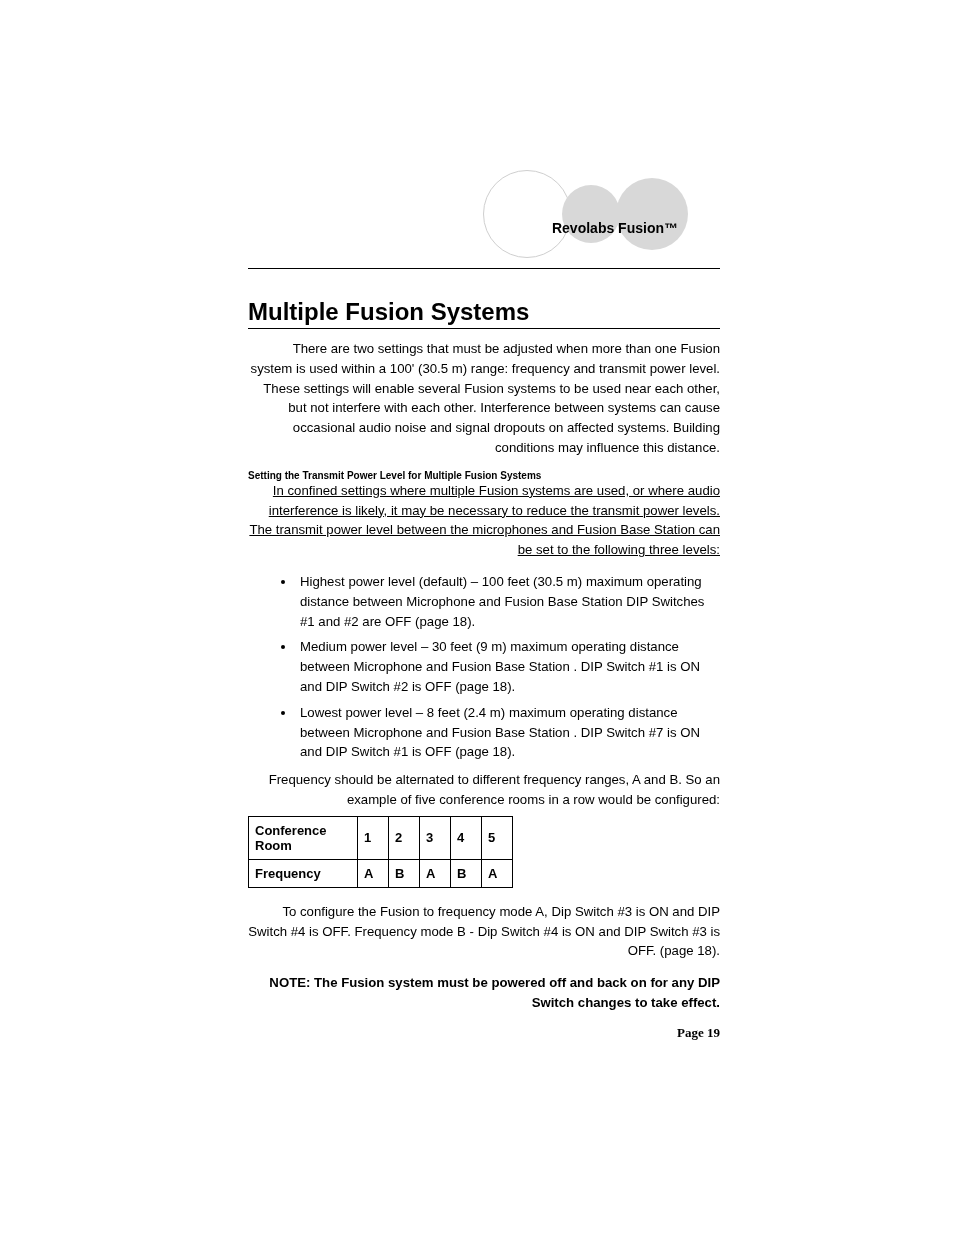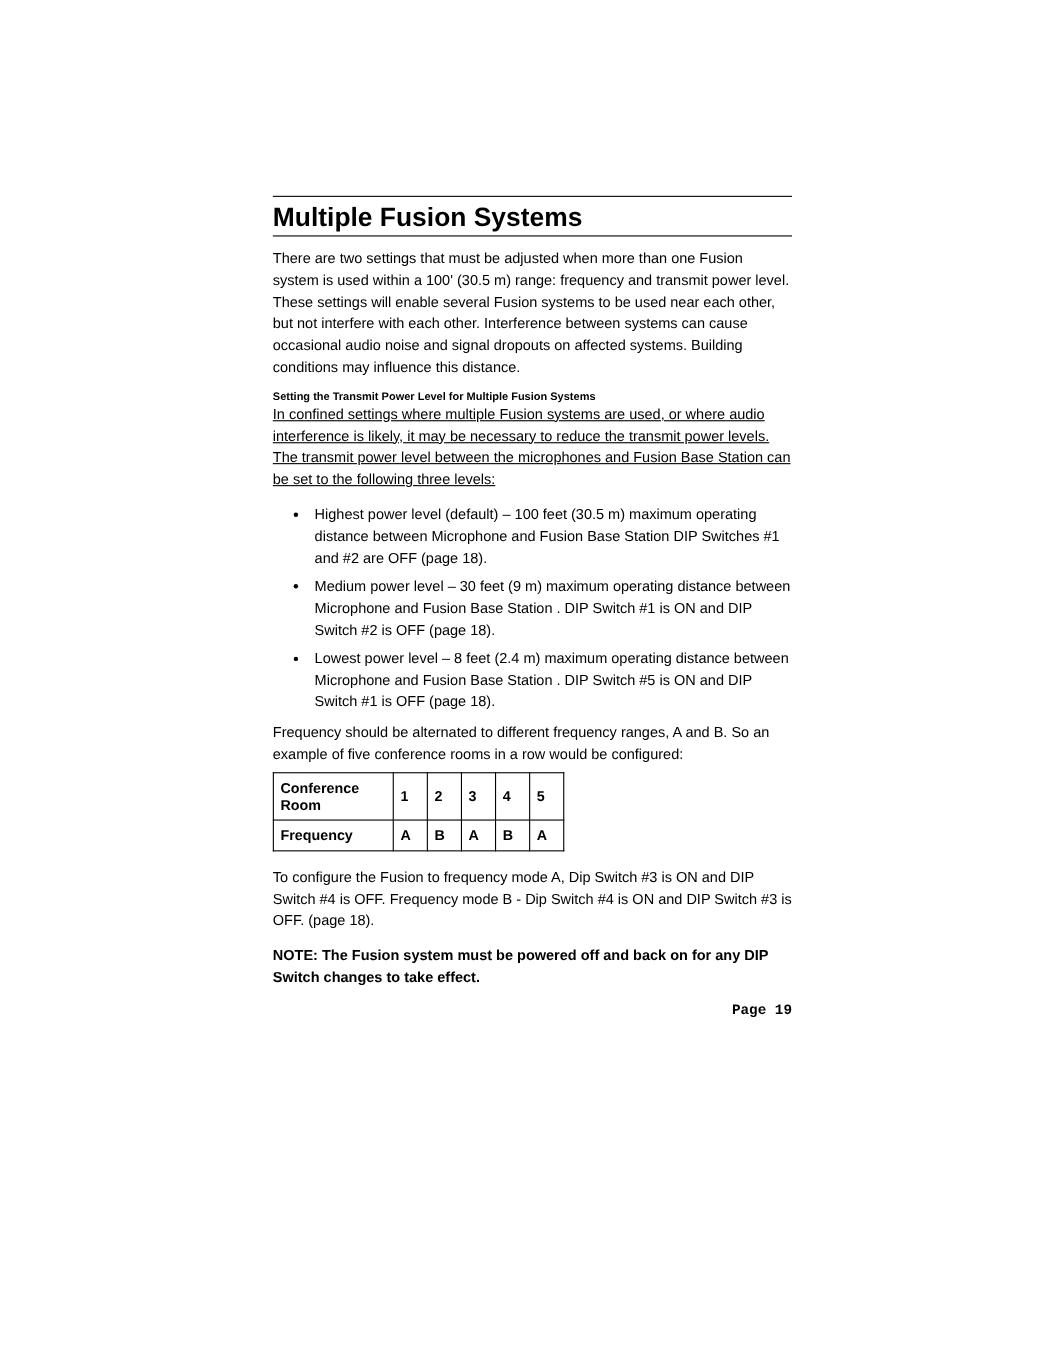--- a/index.html
+++ b/index.html
@@ -44,84 +44,92 @@
   }
   .hr {
     border-top: 1.5px solid #000;
     margin-top: 8px;
     width: 100%;
   }
   h1 {
     font-family: Arial, Helvetica, sans-serif;
     font-size: 24px;
     font-weight: bold;
-    margin: 5px 0 2px 0;
+    margin: 29px 0 2px 0;
   }
   .underline-h1 {
     border-top: 1px solid #000;
     width: 100%;
     margin-bottom: 10px;
   }
   p, li {
     font-family: "Gill Sans", "Gill Sans MT", "Trebuchet MS", sans-serif;
     font-size: 13.2px;
     line-height: 1.5;
   }
-  p { margin: 0 0 12px 0; }
+  p { margin: 0 0 12px 0; text-align: right; }
   .bold { font-weight: bold; }
   .subhead {
     font-family: Arial, Helvetica, sans-serif;
     font-weight: bold;
     font-size: 10px;
     margin: 10px 0 0 0;
   }
   ul { margin: 2px 0 8px 0; padding-left: 34px;}
-  li { margin-bottom: 6px; padding-left:4px; }
+  li { margin-bottom: 6px; padding-left:4px;margin-left:14px; }
   table.freq {
     border-collapse: collapse;
     margin: 6px 0 14px 0;
   }
   table.freq td, table.freq th {
     border: 1.5px solid #000;
     font-family: Arial, Helvetica, sans-serif;
     font-weight: bold;
     font-size: 13px;
     text-align: left;
     padding: 6px 6px;
   }
   table.freq th.rowhead { width: 96px; }
   table.freq td.cell { width: 18px; }
   .footer-page {
     text-align: right;
-    font-family: Liberation Mono, monospace;
+    font-family: Liberation Serif, serif;
     font-weight: bold;
     font-size: 13px;
     margin-top: 6px;
   }
 </style>
 </head>
 <body>
 
 <div class="page">
 
+  <div class="header-area">
+    <div class="circles">
+      <span class="circle c1"></span>
+      <span class="circle c2"></span>
+      <span class="circle c3"></span>
+    </div>
+    <div class="prodname">Revolabs Fusion™</div>
+  </div>
   <div class="hr"></div>
 
   <h1>Multiple Fusion Systems</h1>
   <div class="underline-h1"></div>
 
   <p>There are two settings that must be adjusted when more than one Fusion system is used within a 100' (30.5 m) range:  frequency and transmit power level.  These settings will enable several Fusion systems to be used near each other, but not interfere with each other.  Interference between systems can cause occasional audio noise and signal dropouts on affected systems.  Building conditions may influence this distance.</p>
 
 
   <div class="subhead">Setting the Transmit Power Level for Multiple Fusion Systems</div>
   <p style="margin-top:0;text-decoration:underline;">In confined settings where multiple Fusion systems are used, or where audio interference is likely, it may be necessary to reduce the transmit power levels. The transmit power level between the microphones and Fusion Base Station can be set to the following three levels:</p>
 
   <ul>
     <li>Highest power level (default) – 100 feet (30.5 m) maximum operating distance between Microphone and Fusion Base Station DIP Switches #1 and #2 are OFF (page 18).</li>
     <li>Medium power level – 30 feet (9 m) maximum operating distance between Microphone and Fusion Base Station .  DIP Switch #1 is ON and DIP Switch #2 is OFF  (page 18).</li>
-    <li>Lowest power level – 8 feet (2.4 m) maximum operating distance between Microphone and Fusion Base Station . DIP Switch #5 is ON and DIP Switch #1 is OFF (page 18).</li>
+    <li>Lowest power level – 8 feet (2.4 m) maximum operating distance between Microphone and Fusion Base Station . DIP Switch #7 is ON and DIP Switch #1 is OFF (page 18).</li>
   </ul>
 
   <p style="margin-top:0; margin-bottom:4px;">Frequency should be alternated to different frequency ranges, A and B.  So an example of five conference rooms in a row would be configured:</p>
 
   <table class="freq">
     <tbody>
         <tr>
       <th class="rowhead">Conference Room</th>
       <td class="cell">1</td>
       <td class="cell">2</td>

